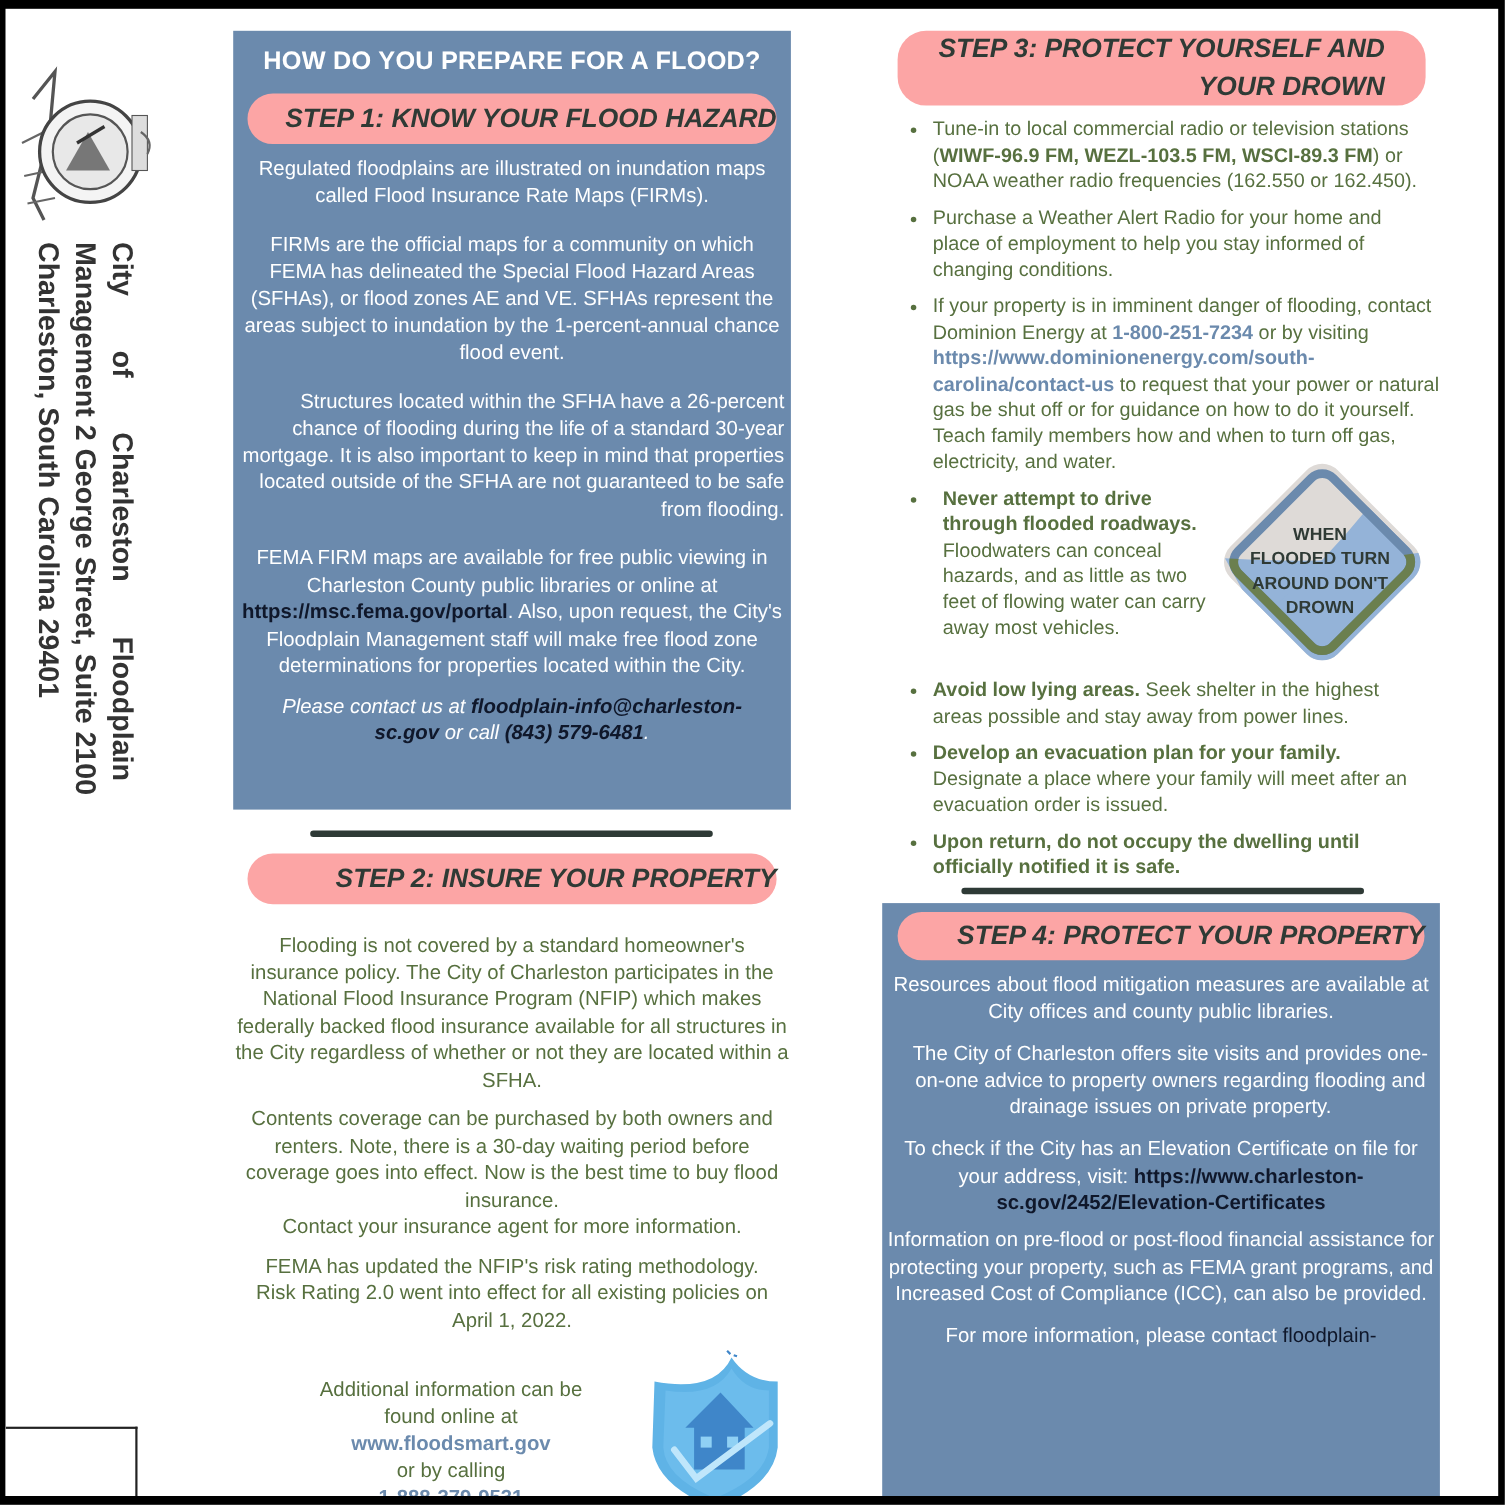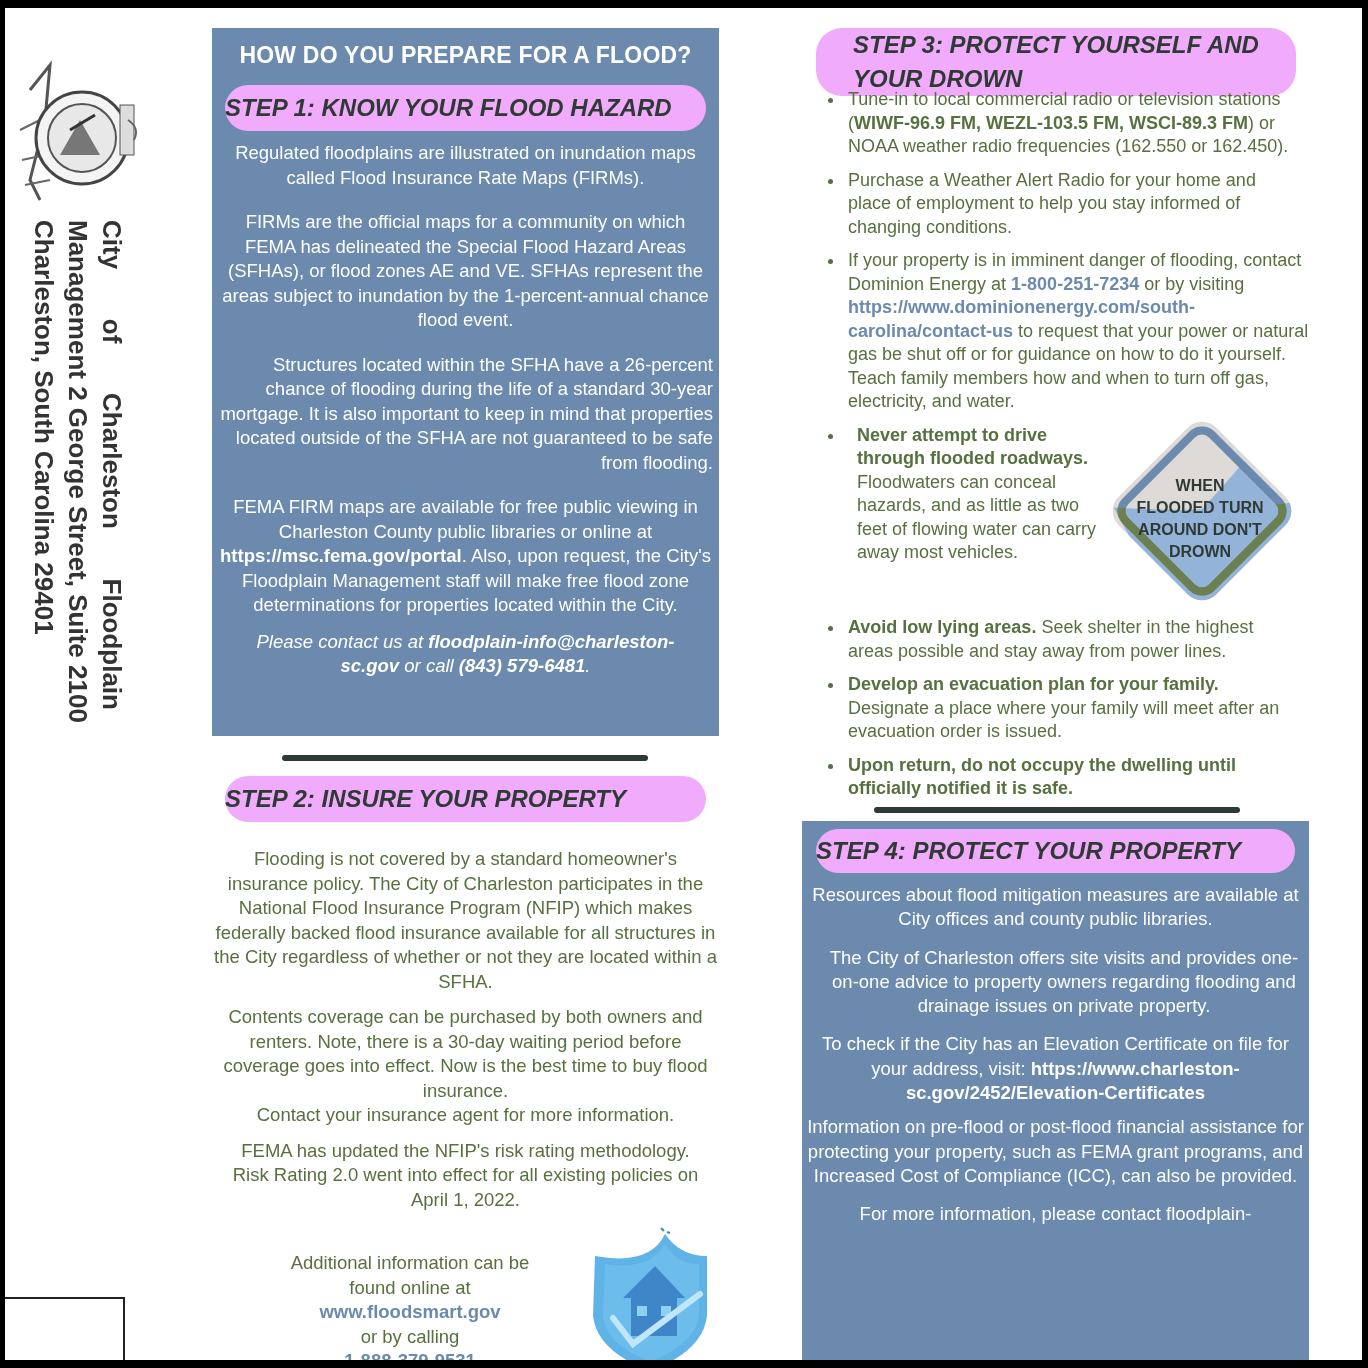--- a/index.html
+++ b/index.html
@@ -32,27 +32,27 @@
   .mailbox-inner .i { font-style: italic; }
 
   .panel-blue { background: #6b8aad; color: #fff; }
   .col1-box {
     position: absolute; left: 207px; top: 20px; width: 507px; height: 708px;
   }
   .main-title {
     text-align: center; font-weight: bold; font-size: 23px; margin-top: 14px; letter-spacing: 0.2px;
   }
   .pill {
-    background: #f0abfc; color: #2f3a35; border-radius: 26px; text-align: left;
+    background: #fca5a5; color: #2f3a35; border-radius: 26px; text-align: right;
     font-weight: bold; font-style: italic; font-size: 24px;
   }
   .col1-box .pill { margin: 16px 13px 0 13px; height: 46px; line-height: 46px; }
   .para { text-align: center; font-size: 18.5px; line-height: 24.5px; margin: 0; }
   .col1-box .para { padding: 0 6px; }
-  .link-light { color: #ffffff; font-weight: bold; }
+  .link-light { color: #0f172a; font-weight: bold; }
   .link-dark { color: #6b8aad; font-weight: bold; }
   .divider { position: absolute; height: 6px; background: #2e3a36; border-radius: 3px; }
 
   .green { color: #57703f; }
   .col1-lower { position: absolute; left: 207px; top: 768px; width: 507px; }
   .col1-lower .pill { margin: 0 13px; height: 46px; line-height: 46px; }
   .shield { position: absolute; left: 580px; top: 1218px; width: 130px; height: 140px; }
   .addl { position: absolute; left: 230px; top: 1243px; width: 350px; }
 
   .col2 { position: absolute; left: 797px; top: 0; width: 520px; }
@@ -154,21 +154,21 @@
   </svg>
 
   <section class="col2">
     <div class="pill step3-pill">
       <div>
         <div>STEP 3: PROTECT YOURSELF AND</div>
         <div>YOUR DROWN</div>
       </div>
     </div>
 
-    <ul class="bullets green" style="top:80px;">
+    <ul class="bullets green" style="top:98px;">
       <li><span>Tune-in to local commercial radio or television stations (</span><b>WIWF-96.9 FM, WEZL-103.5 FM, WSCI-89.3 FM</b><span>) or NOAA weather radio frequencies (162.550 or 162.450).</span></li>
       <li style="padding-right:40px;">Purchase a Weather Alert Radio for your home and place of employment to help you stay informed of changing conditions.</li>
       <li><span>If your property is in imminent danger of flooding, contact Dominion Energy at </span><a class="link-dark">1-800-251-7234</a><span> or by visiting </span><a class="link-dark">https://www.dominionenergy.com/south-carolina/contact-us</a><span> to request that your power or natural gas be shut off or for guidance on how to do it yourself. Teach family members how and when to turn off gas, electricity, and water.</span></li>
       <li style="padding-left:55px; width:240px; margin-left:0;"><b>Never attempt to drive through flooded roadways.</b><span> Floodwaters can conceal hazards, and as little as two feet of flowing water can carry away most vehicles.</span></li>
     </ul>
 
     <svg class="sign" viewBox="0 0 210 200">
       <defs>
           <clipPath id="dia">
             <rect x="40" y="35" width="130" height="130" rx="18" transform="rotate(45 105 100)"></rect>

